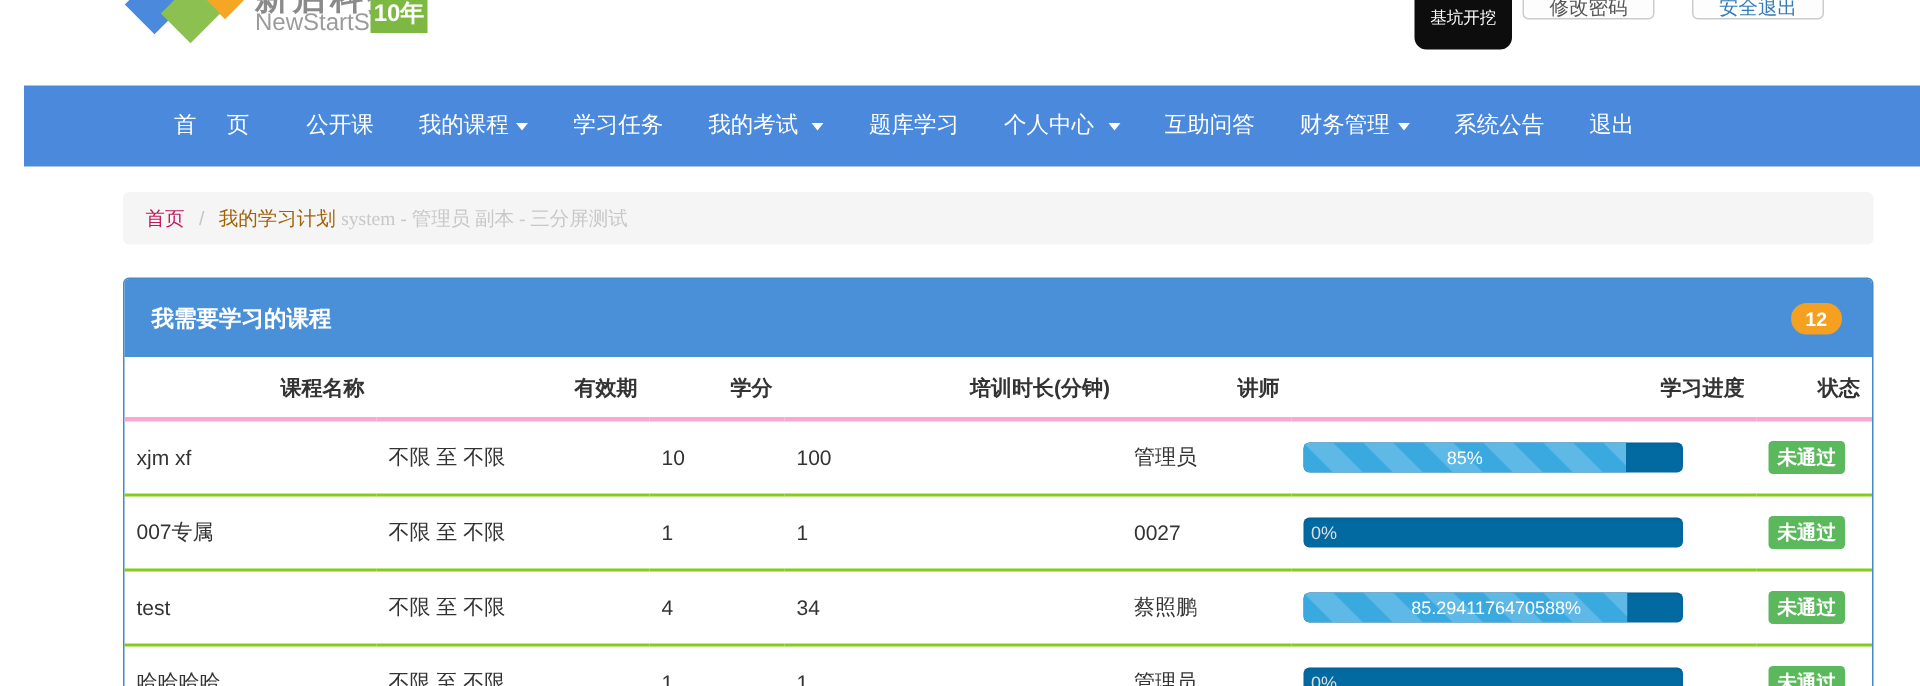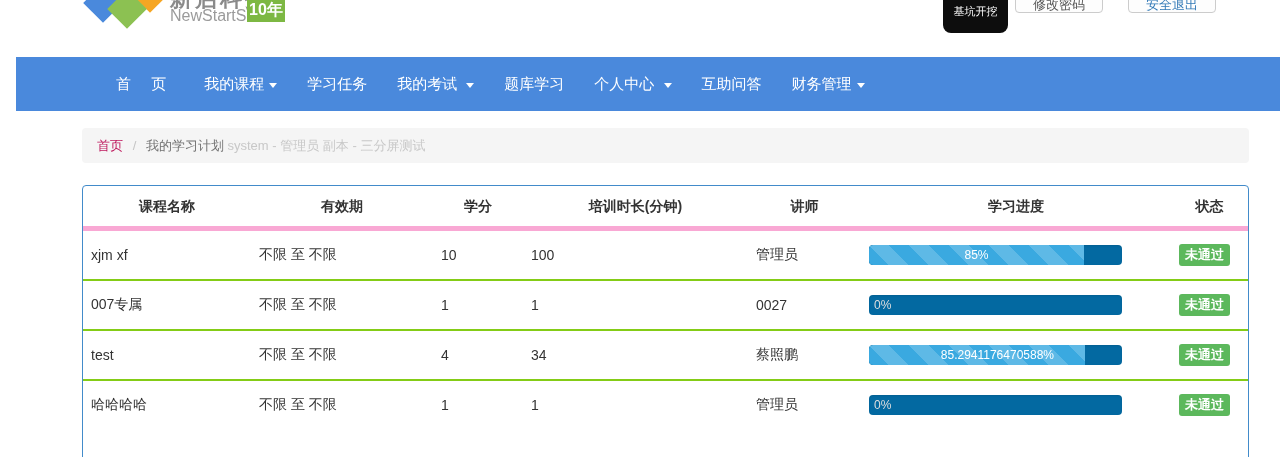--- a/index.html
+++ b/index.html
@@ -33,35 +33,35 @@
   .navbar li { color:#fff; font-size:15px; line-height:54px; padding:0 15px; cursor:pointer; white-space:nowrap; }
   .nav-home { letter-spacing:8px; }
   .caret { display:inline-block; width:0; height:0; margin-left:5px; vertical-align:middle;
     border-left:4px solid transparent; border-right:4px solid transparent; border-top:5px solid #fff; }
 
   
   .breadcrumb { position:absolute; left:82px; top:128px; width:1167px; height:35px;
     background:#f5f5f5; border-radius:4px; line-height:35px; padding-left:15px; font-size:13px; }
   .bc-home { color:#be185d; cursor:pointer; }
   .bc-sep { color:#c5c5c5; margin:0 6px; }
-  .bc-current { color:#737373; }
-  .bc-detail { color:#c8c8c8; }
+  .bc-current { color:#a16207; }
+  .bc-detail { color:#c8c8c8;font-family:Liberation Serif, serif; }
 
   
   .panel { position:absolute; left:82px; top:185px; width:1167px; height:290px;
     border:1px solid #428bca; border-radius:4px 4px 0 0; background:#fff; }
   .panel-heading { height:52px; background:#4a90d9; border-radius:3px 3px 0 0; display:flex;
     align-items:center; justify-content:space-between; padding:0 20px 0 18px; }
   .panel-title { color:#fff; font-size:15px; font-weight:bold; }
   .count-badge { background:#f5a020; color:#fff; font-size:13px; font-weight:bold;
     padding:3px 10px; border-radius:11px; }
 
   table { width:100%; border-collapse:collapse; table-layout:fixed; }
-  th { text-align:center; font-size:14px; color:#333; font-weight:bold; padding:12px 8px 10px 8px;
-    border-bottom:5px solid #f9a8d4; }
+  th { text-align:right; font-size:14px; color:#333; font-weight:bold; padding:12px 8px 10px 8px;
+    border-bottom:3px solid #f9a8d4; }
   td { font-size:14px; color:#333; padding:13px 8px; border-top:2px solid #84cc16; vertical-align:middle;
     overflow:hidden; white-space:nowrap; }
   tbody tr:first-child td { border-top:none;margin-left:28px; }
 
   .progress { position:relative; width:253px; height:20px; background:#0369a1; border-radius:4px;
     box-shadow:inset 0 1px 2px rgba(0,0,0,.1); overflow:hidden; }
   .progress-bar { height:100%; background-color:#3aa9e0; border-radius:4px 0 0 4px;
     background-image:linear-gradient(45deg, rgba(255,255,255,.18) 25%, transparent 25%,
       transparent 50%, rgba(255,255,255,.18) 50%, rgba(255,255,255,.18) 75%, transparent 75%, transparent);
     background-size:40px 40px; text-align:center; }
@@ -84,38 +84,45 @@
     <div class="brand-badge">10年</div>
   </div>
   <div class="course-tag">基坑开挖</div>
   <button class="top-btn btn-pwd">修改密码</button>
   <button class="top-btn btn-logout">安全退出</button>
 </div>
 
 <nav class="navbar">
   <ul>
     <li class="nav-home"><span>首 页</span></li>
+    <li><span>公开课</span></li>
     <li><span>我的课程</span><i class="caret"></i></li>
     <li><span>学习任务</span></li>
     <li><span>我的考试</span> <i class="caret"></i></li>
     <li><span>题库学习</span></li>
     <li><span>个人中心</span> <i class="caret"></i></li>
     <li><span>互助问答</span></li>
     <li><span>财务管理</span><i class="caret"></i></li>
+    <li><span>系统公告</span></li>
+    <li><span>退出</span></li>
   </ul>
 </nav>
 
 <div class="breadcrumb">
   <span class="bc-home">首页</span>
   <span class="bc-sep">/</span>
   <span class="bc-current">我的学习计划</span>
   <span class="bc-detail">system - 管理员 副本 - 三分屏测试</span>
 </div>
 
 <section class="panel">
+  <div class="panel-heading">
+    <span class="panel-title">我需要学习的课程</span>
+    <span class="count-badge">12</span>
+  </div>
   <table>
     <colgroup>
       <col style="width:168px">
         <col style="width:182px">
         <col style="width:90px">
       <col style="width:225px">
         <col style="width:113px">
         <col style="width:310px">
         <col style="width:77px">
     </colgroup>

